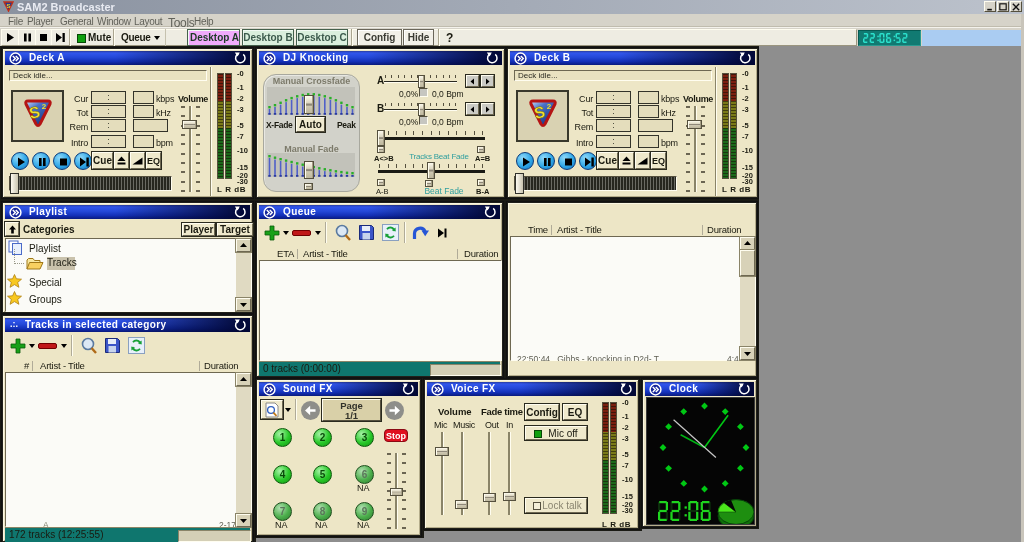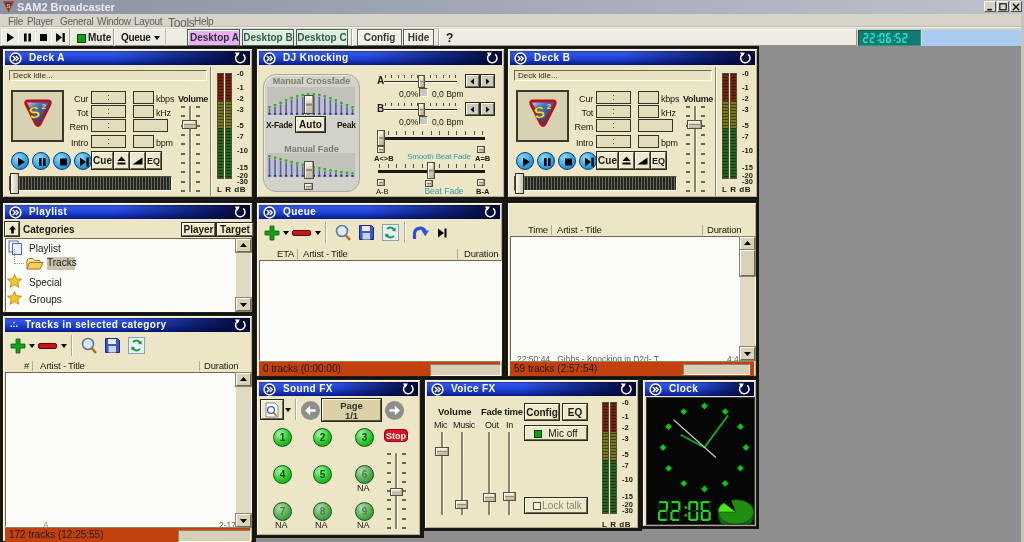--- a/index.html
+++ b/index.html
@@ -14,21 +14,21 @@
 .tb{position:absolute;width:18px;height:18px;border-radius:50%;background:radial-gradient(circle at 35% 30%,#8fd8f8 0%,#30a8e8 55%,#1070c0 100%);border:1px solid #0a3a7a}
 .bt{position:absolute;background:#efe9cc;border:1px solid;border-color:#fffdf0 #6e6852 #6e6852 #fffdf0;box-shadow:0 0 0 1px #2a2a1e;text-align:center;display:flex;align-items:center;justify-content:center}
 .vb{position:absolute;top:0;width:7px;border:1px solid #55503d;background:linear-gradient(to bottom,#842011 0 26%,#82821a 26% 52%,#1c701c 52% 100%);box-shadow:inset 0 0 0 20px rgba(30,20,5,0.08)}
 .vb:before{content:"";position:absolute;inset:0;background:repeating-linear-gradient(to bottom,rgba(20,12,4,0.55) 0 1px,transparent 1px 3px)}
 .vl{position:absolute;left:20px;width:20px;font-size:7.5px;font-weight:bold;color:#1a1a10}
 .vd{position:absolute;left:0px;width:44px;font-size:8px;font-weight:bold;letter-spacing:0.6px;color:#1a1a10}
 .wl{position:absolute;background:#fbfbf7;border:1px solid;border-color:#6e6852 #fffdf0 #fffdf0 #6e6852}
 .sb{position:absolute;background:#d8d2b8;border:1px solid;border-color:#fffdf0 #6e6852 #6e6852 #fffdf0;box-shadow:0 0 0 1px #8a8468}
 .dna{position:absolute;width:0;height:0;border:3px solid transparent;border-top:4px solid #000}
 .hd{position:absolute;font-size:9.5px;letter-spacing:-0.2px;color:#1a1a10}
-.st{position:absolute;left:2px;right:2px;height:15px;background:#c2410c;border-top:1px solid #8a8468;font-size:10px;line-height:14px;padding-left:4px;color:#1a1a10}
+.st{position:absolute;left:2px;right:2px;height:15px;background:#0f766e;border-top:1px solid #8a8468;font-size:10px;line-height:14px;padding-left:4px;color:#1a1a10}
 .gb{position:absolute;width:19px;height:19px;border-radius:50%;background:radial-gradient(circle at 35% 30%,#a8f4a8 0%,#28c828 55%,#109010 100%);border:1px solid #0a5a0a;text-align:center;font-weight:bold;font-size:10px;line-height:17px;color:#0a4a0a}
 .na{filter:saturate(0.65) brightness(0.95);color:#558055}
 </style></head><body>
 
 <div class="abs" style="left:0;top:0;width:1024px;height:14px;background:linear-gradient(to right,#8a92a0,#bcc2cc)">
 <svg class="abs" style="left:3px;top:1px" width="11" height="11" viewBox="0 0 11 11">
       <path d="M1 1 L10 1 8 5 5.5 10 3 5Z" fill="#28388c" stroke="#c03018" stroke-width="1.4"></path>
       <text x="5.5" y="7" font-size="6" fill="#f0d020" text-anchor="middle" font-weight="bold">S</text>
     </svg>
 <div class="abs" style="left:17px;top:1px;font-size:11px;font-weight:bold;color:#e9ebf2">SAM2 Broadcaster</div>
@@ -537,21 +537,21 @@
 <div class="abs" style="left:191px;top:82px;width:1px;height:4px;background:#55503e"></div>
 <div class="abs" style="left:199px;top:82px;width:1px;height:4px;background:#55503e"></div>
 <div class="abs" style="left:208px;top:82px;width:1px;height:4px;background:#55503e"></div>
 <div class="abs" style="left:217px;top:82px;width:1px;height:4px;background:#55503e"></div>
 <div class="abs" style="left:225px;top:82px;width:1px;height:4px;background:#55503e"></div>
 <div class="abs" style="left:121px;top:88px;width:107px;height:3px;background:#1a1a14"></div>
 <div class="hdl" style="left:120px;top:81px;width:8px;height:16px"></div>
 <div class="hdl" style="left:120px;top:97px;width:8px;height:7px"></div>
 <div class="hdl" style="left:220px;top:97px;width:8px;height:7px"></div>
 <div class="abs" style="left:117px;top:105px;font-size:7.5px;font-weight:bold">A&lt;&gt;B</div>
-<div class="abs" style="left:142px;top:103px;width:80px;text-align:center;font-size:8px;letter-spacing:-0.2px;color:#2e9e9e">Smooth Beat Fade</div>
+<div class="abs" style="left:142px;top:103px;width:80px;text-align:center;font-size:8px;letter-spacing:-0.2px;color:#2e9e9e">Tracks Beat Fade</div>
 <div class="abs" style="left:218px;top:105px;font-size:7.5px;font-weight:bold">A=B</div>
 <div class="abs" style="left:122px;top:115px;width:1px;height:4px;background:#55503e"></div>
 <div class="abs" style="left:131px;top:115px;width:1px;height:4px;background:#55503e"></div>
 <div class="abs" style="left:139px;top:115px;width:1px;height:4px;background:#55503e"></div>
 <div class="abs" style="left:148px;top:115px;width:1px;height:4px;background:#55503e"></div>
 <div class="abs" style="left:156px;top:115px;width:1px;height:4px;background:#55503e"></div>
 <div class="abs" style="left:165px;top:115px;width:1px;height:4px;background:#55503e"></div>
 <div class="abs" style="left:174px;top:115px;width:1px;height:4px;background:#55503e"></div>
 <div class="abs" style="left:182px;top:115px;width:1px;height:4px;background:#55503e"></div>
 <div class="abs" style="left:191px;top:115px;width:1px;height:4px;background:#55503e"></div>
@@ -678,21 +678,20 @@
 <div class="abs" style="left:9px;top:151px;font-size:8.5px;color:#5e5e52;white-space:nowrap;overflow:hidden;width:175px;height:7px">22:50:44&nbsp;&nbsp;&nbsp;Gibbs - Knocking in D2d- T..</div>
 <div class="abs" style="left:219px;top:151px;font-size:8.5px;color:#5e5e52;height:7px;overflow:hidden">4:43</div>
 <div class="abs" style="left:232px;top:34px;width:15px;height:123px;background:#e0dac2"></div>
 <div class="sb" style="left:232px;top:34px;width:15px;height:13px"><svg width="13" height="11" viewBox="0 0 13 11">
         <path d="M6.5 3 L10 7 3 7Z" fill="#000"></path>
       </svg></div>
 <div class="sb" style="left:232px;top:47px;width:15px;height:26px"></div>
 <div class="sb" style="left:232px;top:144px;width:15px;height:13px"><svg width="13" height="11" viewBox="0 0 13 11">
         <path d="M6.5 8 L3 4 10 4Z" fill="#000"></path>
       </svg></div>
-<div class="st" style="top:158px">59 tracks (2:57:54)<div class="abs" style="left:173px;top:2px;width:67px;height:11px;background:#d4cfb6;border:1px solid;border-color:#8a8468 #fffdf0 #fffdf0 #8a8468"></div></div>
 </div>
 <div class="panel" style="left:2px;top:315px;width:251px;height:227px">
 <div class="pt">
       <span class="abs" style="left:5px;top:1px;color:#fff;font-size:9px;font-weight:bold">.:.</span>
       <span class="ptt" style="left:20px">Tracks in selected category</span>
       <svg class="ptr" viewBox="0 0 12 12">
         <path d="M4.4 1.8 A4.7 4.7 0 1 0 9.2 2.4" fill="none" stroke="#fff" stroke-width="1.5"></path>
         <path d="M0.8 0.6 L5.8 0.6 L3.6 4.4 Z" fill="#fff"></path>
       </svg>
     </div>

